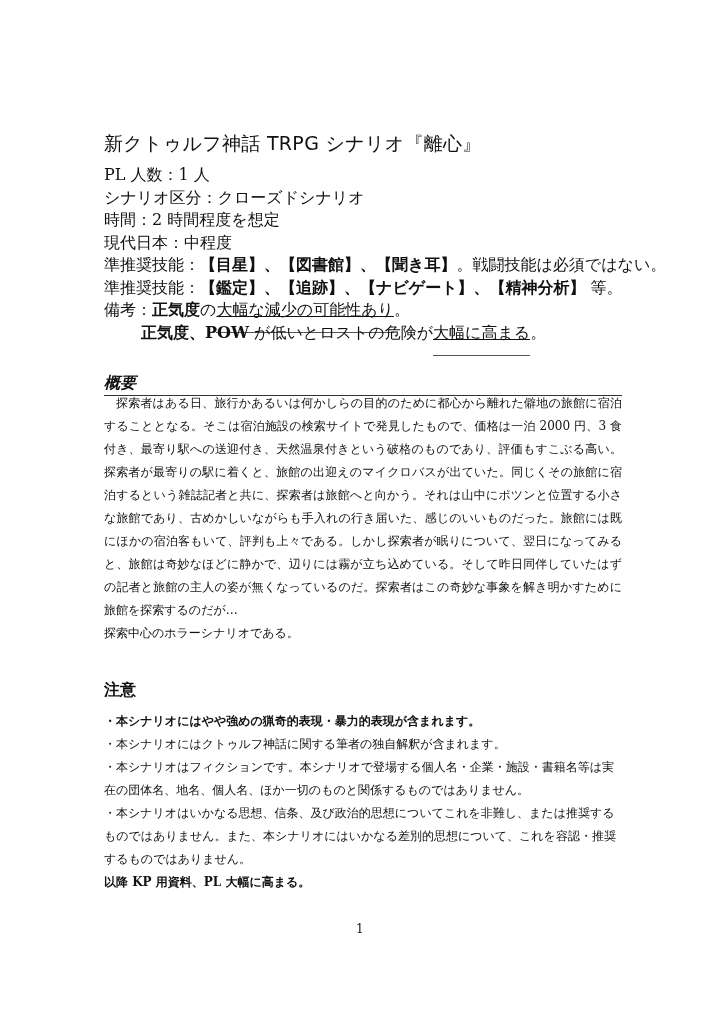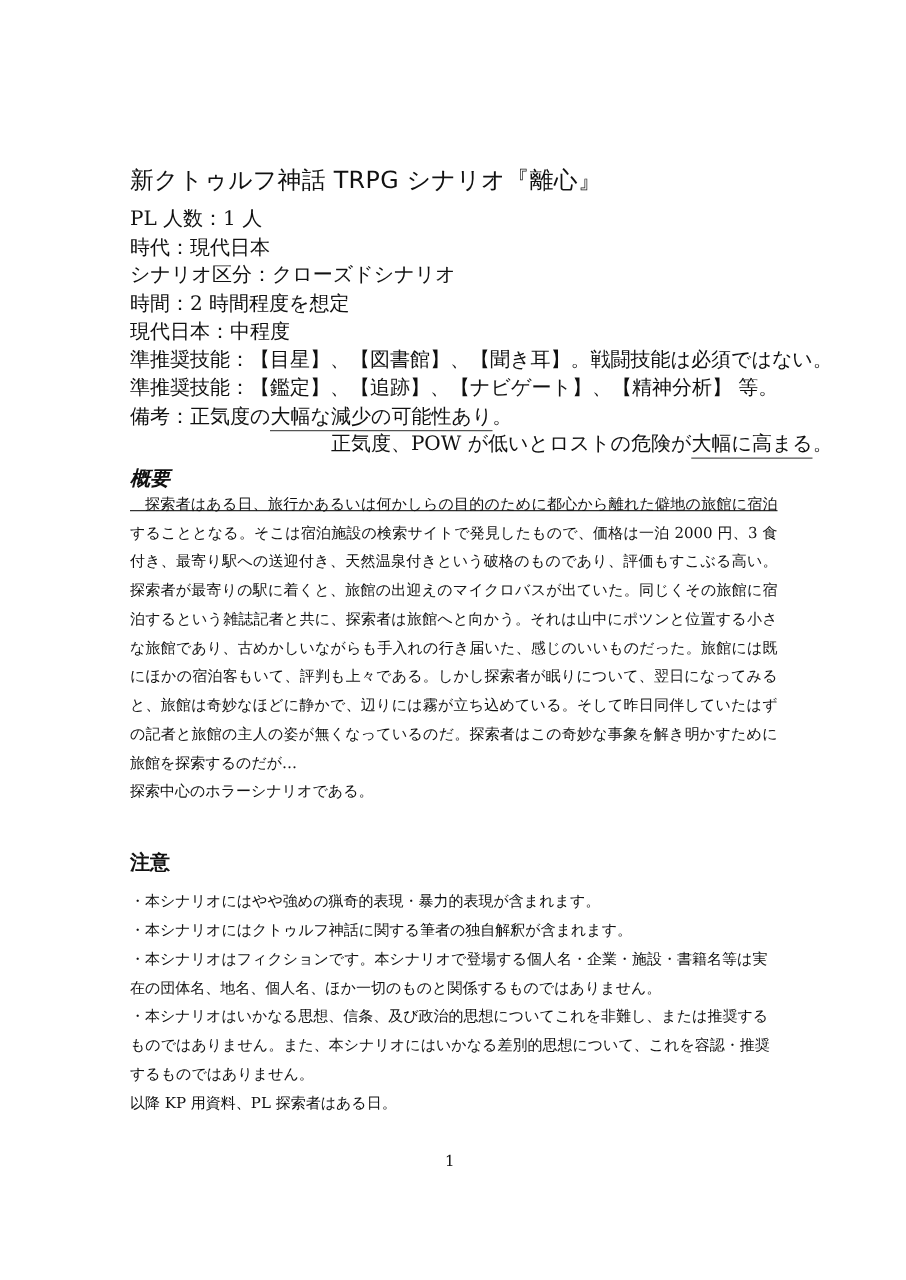--- a/index.html
+++ b/index.html
@@ -9,28 +9,28 @@
     color: #111111;
   }
   .page { position: absolute; left: 104px; top: 0; width: 518px; }
   .title {
     position: absolute; top: 131px; left: 0;
     font-family: "DejaVu Sans", "Liberation Sans", sans-serif;
     font-weight: normal; font-size: 19px; letter-spacing: 0.3px; white-space: nowrap;
   }
   .meta { position: absolute; top: 164px; left: 0; font-size: 16px; line-height: 22.5px; }
   .meta .row { white-space: nowrap; }
-  .b { font-weight: normal; }
-  .u { border-bottom: 1.5px solid #555; padding-bottom: 2px; }
-  .indent { padding-left: 37px; text-align: right; }
+  .b { font-weight: bold; }
+  .u { border-bottom: 1.5px solid #555; padding-bottom: 13px; text-decoration: underline; }
+  .indent { padding-left: 37px; }
   .h-overview {
     position: absolute; top: 373px; left: 0; width: 518px;
     font-family: "DejaVu Sans", "Liberation Sans", sans-serif;
     font-weight: bold; font-style: italic; font-size: 16px;
-    border-bottom: 1.5px solid #333; padding-bottom: 14px;
+    border-bottom: 1.5px solid #333; padding-bottom: 1px;
   }
   .overview {
     position: absolute; top: 392px; left: 0; width: 518px;
     font-size: 12px; line-height: 23px; text-align: justify;
   }
   .overview p { margin: 0; }
   .first { text-indent: 12px; }
   .h-notice {
     position: absolute; top: 680px; left: 0;
     font-family: "DejaVu Sans", "Liberation Sans", sans-serif;
@@ -41,21 +41,20 @@
   .page-num { position: absolute; top: 922px; left: 356px; font-size: 12px; }
 </style>
 </head>
 <body>
 
 <div class="page">
   <div class="title">新クトゥルフ神話 TRPG シナリオ『離心』</div>
 
   <div class="meta">
     <div class="row">PL 人数：1 人</div>
-    <div class="row">時代：現代日本</div>
     <div class="row">シナリオ区分：クローズドシナリオ</div>
     <div class="row">時間：2 時間程度を想定</div>
     <div class="row">現代日本：中程度</div>
     <div class="row">
       <span>準推奨技能：</span><span class="b">【目星】、【図書館】、【聞き耳】</span><span>。戦闘技能は必須ではない。</span>
     </div>
     <div class="row">
       <span>準推奨技能：</span><span class="b">【鑑定】、【追跡】、【ナビゲート】、【精神分析】</span><span> 等。</span>
     </div>
     <div class="row">
@@ -71,17 +70,17 @@
     <p class="first">探索者はある日、旅行かあるいは何かしらの目的のために都心から離れた僻地の旅館に宿泊することとなる。そこは宿泊施設の検索サイトで発見したもので、価格は一泊 2000 円、3 食付き、最寄り駅への送迎付き、天然温泉付きという破格のものであり、評価もすこぶる高い。探索者が最寄りの駅に着くと、旅館の出迎えのマイクロバスが出ていた。同じくその旅館に宿泊するという雑誌記者と共に、探索者は旅館へと向かう。それは山中にポツンと位置する小さな旅館であり、古めかしいながらも手入れの行き届いた、感じのいいものだった。旅館には既にほかの宿泊客もいて、評判も上々である。しかし探索者が眠りについて、翌日になってみると、旅館は奇妙なほどに静かで、辺りには霧が立ち込めている。そして昨日同伴していたはずの記者と旅館の主人の姿が無くなっているのだ。探索者はこの奇妙な事象を解き明かすために旅館を探索するのだが…</p>
     <p>探索中心のホラーシナリオである。</p>
   </div>
 
   <div class="h-notice">注意</div>
   <div class="notice">
     <p class="b">・本シナリオにはやや強めの猟奇的表現・暴力的表現が含まれます。</p>
     <p>・本シナリオにはクトゥルフ神話に関する筆者の独自解釈が含まれます。</p>
     <p>・本シナリオはフィクションです。本シナリオで登場する個人名・企業・施設・書籍名等は実在の団体名、地名、個人名、ほか一切のものと関係するものではありません。</p>
     <p>・本シナリオはいかなる思想、信条、及び政治的思想についてこれを非難し、または推奨するものではありません。また、本シナリオにはいかなる差別的思想について、これを容認・推奨するものではありません。</p>
-    <p class="b">以降 KP 用資料、PL 探索者はある日。</p>
+    <p class="b">以降 KP 用資料、PL 大幅に高まる。</p>
   </div>
 </div>
 
 <div class="page-num">1</div>
 
 </body></html>

